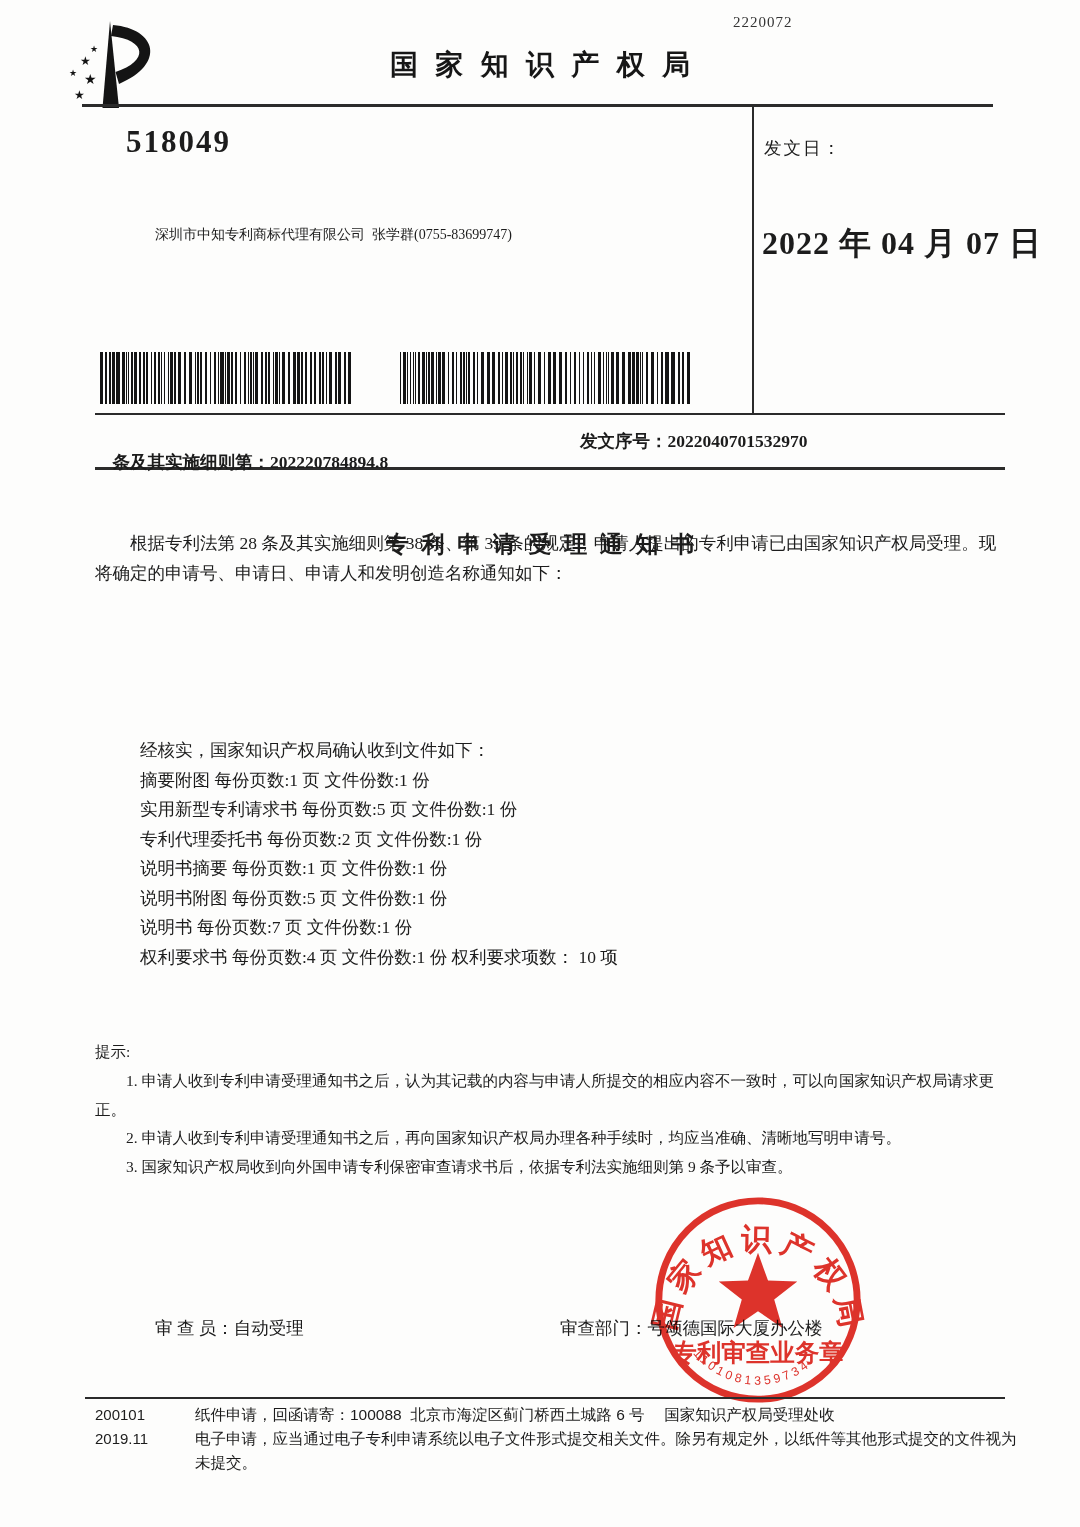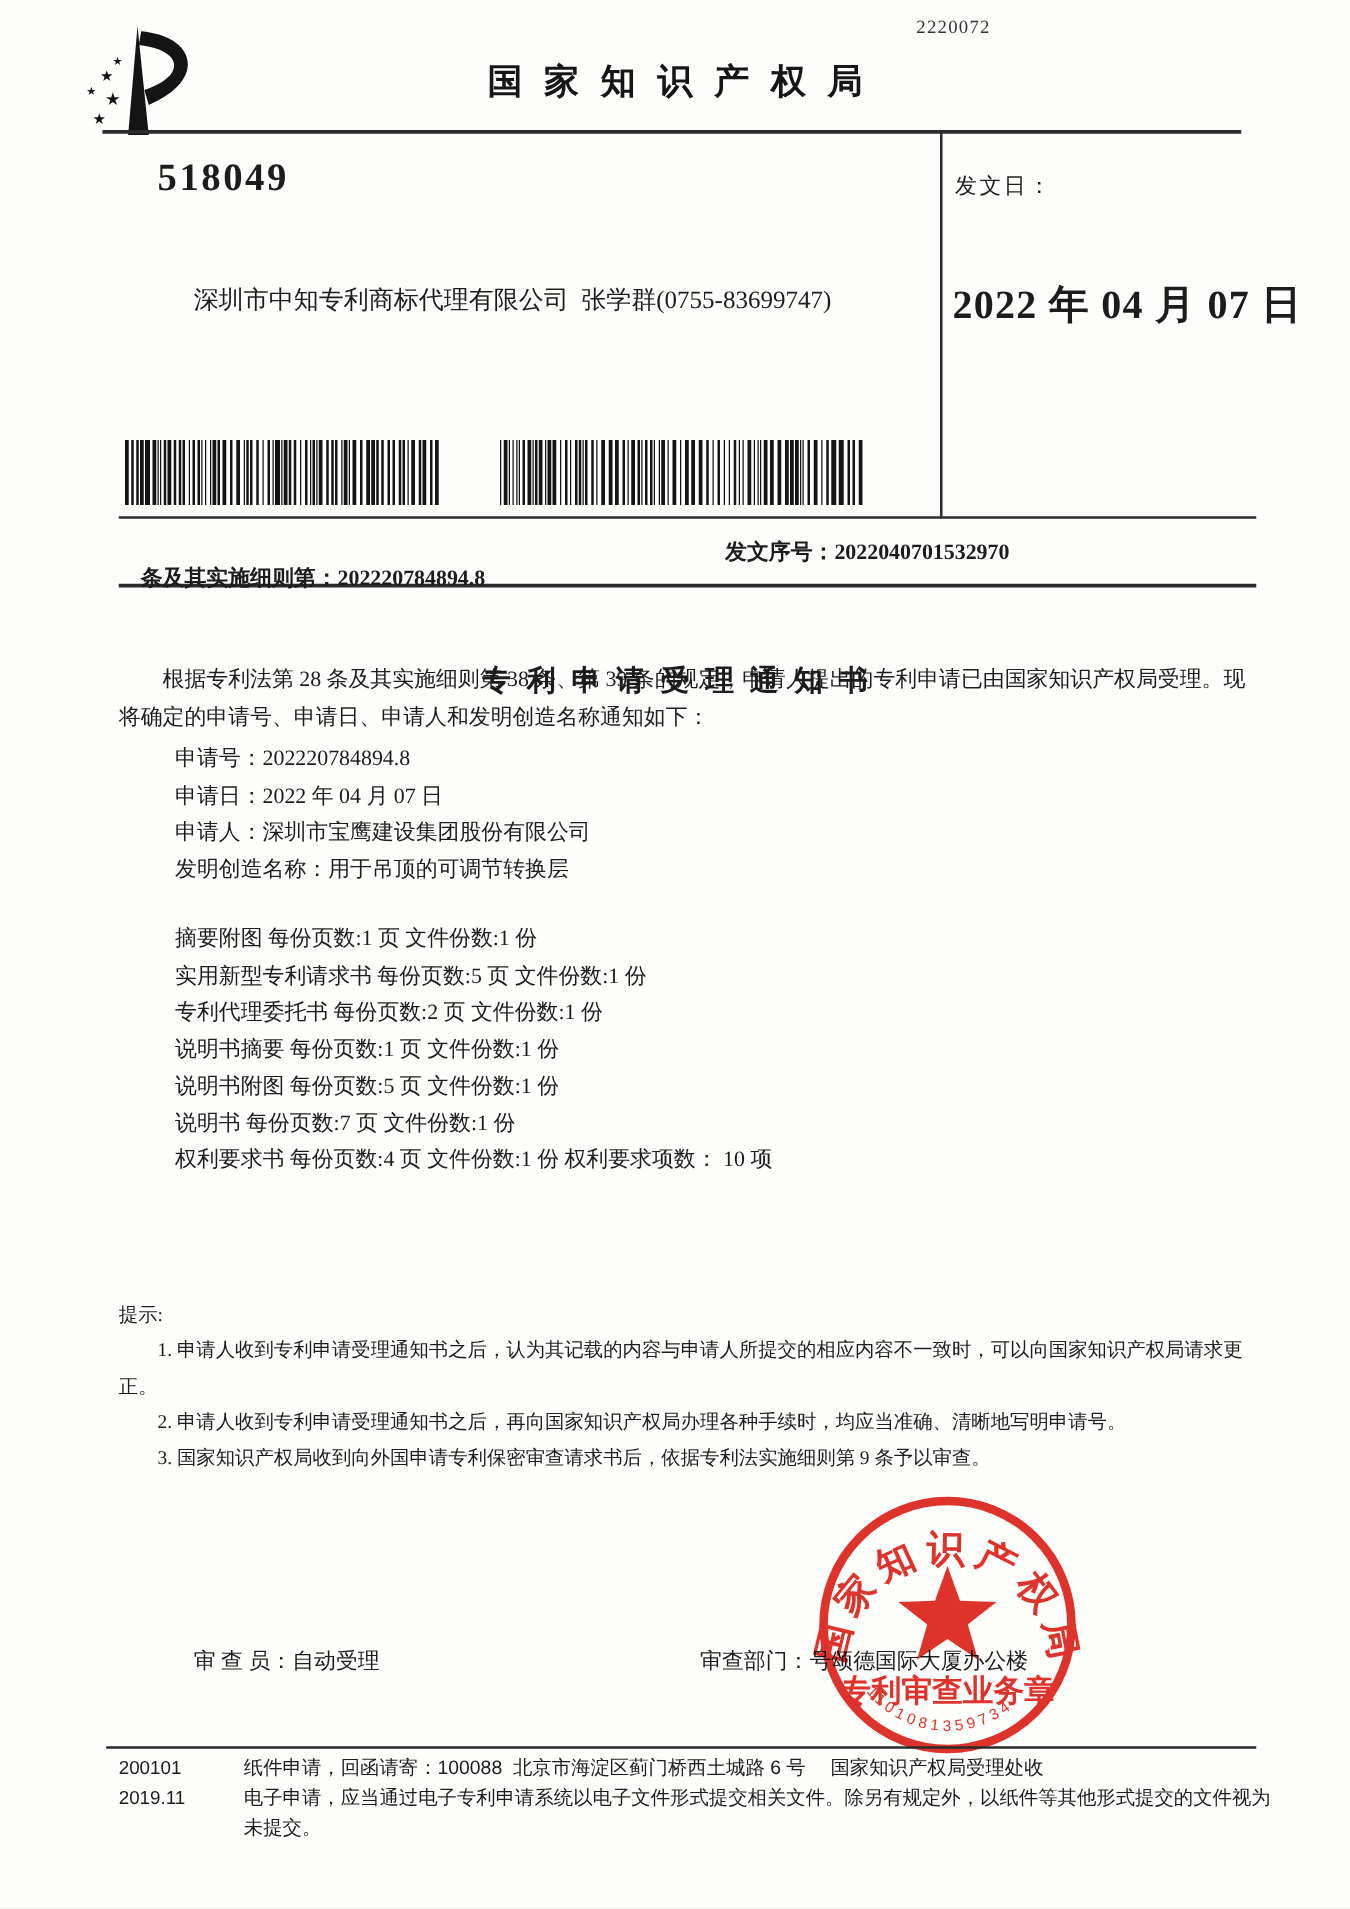--- a/index.html
+++ b/index.html
@@ -19,21 +19,21 @@
   .logo { left:60px; top:18px; width:120px; height:100px; }
 
   .org-title {
     left:90px; top:46px; width:900px; text-align:center;
     font-size:28px; font-weight:bold; letter-spacing:0.62em; text-indent:0.62em;
     color:#161616;
   }
 
   .postal { left:126px; top:124px; font-size:31px; font-weight:bold; letter-spacing:2px; }
   .addr1 { left:155px; top:197px; font-size:17.5px; }
-  .addr2 { left:155px; top:226px; font-size:20px; }
+  .addr2 { left:155px; top:226px; font-size:14px; }
 
   .issue-label { left:764px; top:136px; font-size:17.5px; letter-spacing:2px; }
   .issue-date  { left:762px; top:222px; font-size:32px; font-weight:600; letter-spacing:1px; }
 
   .barcode { position:absolute; top:352px; height:52px; display:flex; align-items:stretch; overflow:hidden; }
   .barcode span { flex:none; background:#141414; }
   #barcode1 { left:100px; width:256px; }
   #barcode2 { left:400px; width:292px; }
 
   .num-row { left:95px; top:429px; width:910px; font-size:17.5px; font-weight:bold; }
@@ -237,23 +237,23 @@
 
   <div class="abs num-row pre">
     <span>条及其实施细则第：</span><span>202220784894.8</span>
     <span class="grp2 pre"><span>发文序号：</span><span>2022040701532970</span></span>
   </div>
 
   <div class="abs notice-title">专利申请受理通知书</div>
 
   <div class="abs intro">根据专利法第 28 条及其实施细则第 38 条、第 39 条的规定，申请人提出的专利申请已由国家知识产权局受理。现将确定的申请号、申请日、申请人和发明创造名称通知如下：</div>
 
-  <div class="abs flow details pre"><div>申请号：202220784894.8</div><div>申请日：2022 年 04 月 07 日</div><div>申请人：深圳市宝鹰建设集团股份有限公司</div><div>发明创造名称：用于吊顶的可调节转换层</div></div>
 
   <div class="abs flow docs">
+    <div class="pre">经核实，国家知识产权局确认收到文件如下：</div>
     <div class="pre"><div>摘要附图 每份页数:1 页 文件份数:1 份</div><div>实用新型专利请求书 每份页数:5 页 文件份数:1 份</div><div>专利代理委托书 每份页数:2 页 文件份数:1 份</div><div>说明书摘要 每份页数:1 页 文件份数:1 份</div><div>说明书附图 每份页数:5 页 文件份数:1 份</div><div>说明书 每份页数:7 页 文件份数:1 份</div><div>权利要求书 每份页数:4 页 文件份数:1 份 权利要求项数： 10 项</div></div>
   </div>
 
   <div class="abs hint-label">提示:</div>
   <div class="abs hints">
       <div>1. 申请人收到专利申请受理通知书之后，认为其记载的内容与申请人所提交的相应内容不一致时，可以向国家知识产权局请求更正。</div>
       <div>2. 申请人收到专利申请受理通知书之后，再向国家知识产权局办理各种手续时，均应当准确、清晰地写明申请号。</div>
       <div>3. 国家知识产权局收到向外国申请专利保密审查请求书后，依据专利法实施细则第 9 条予以审查。</div>
     </div>
 

